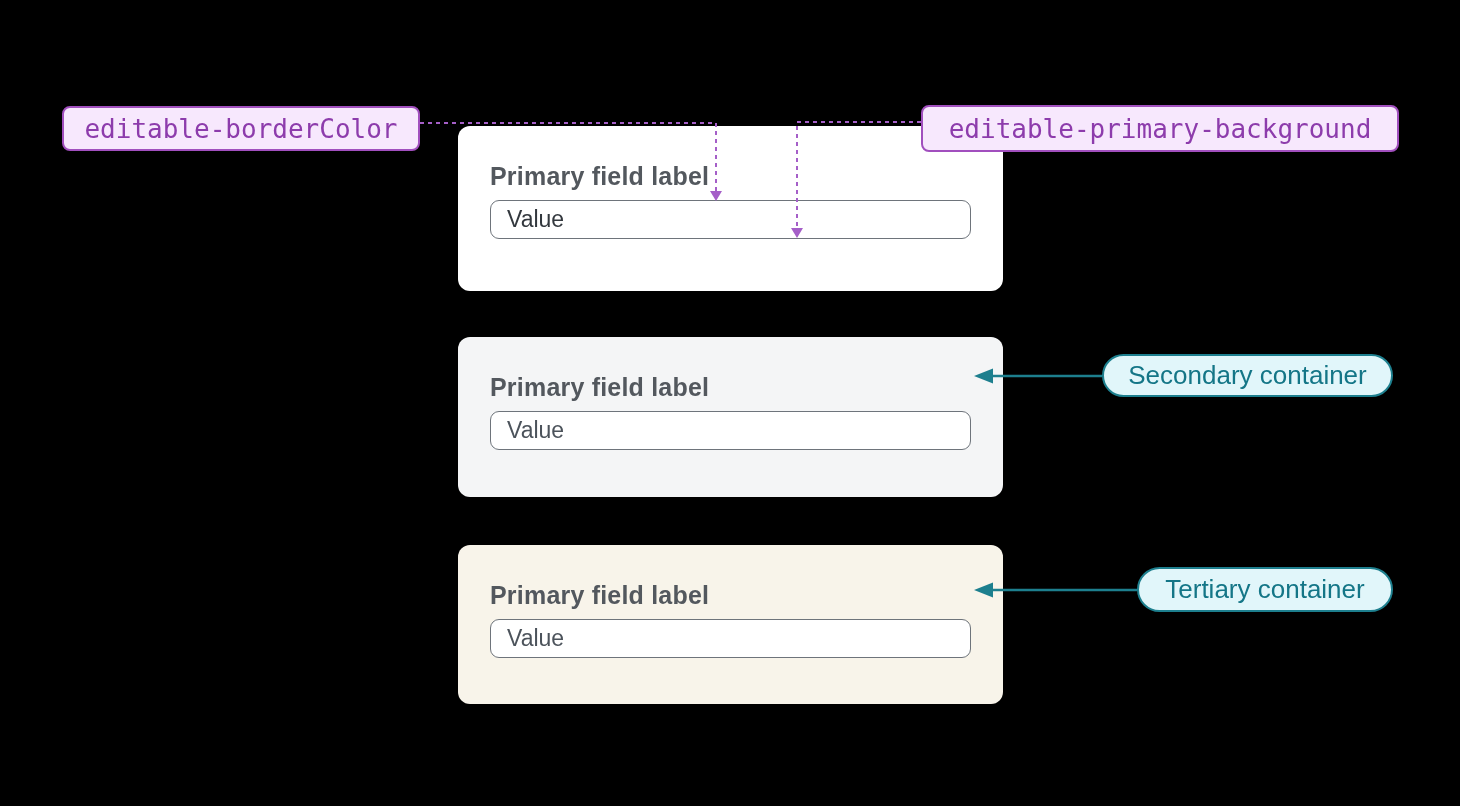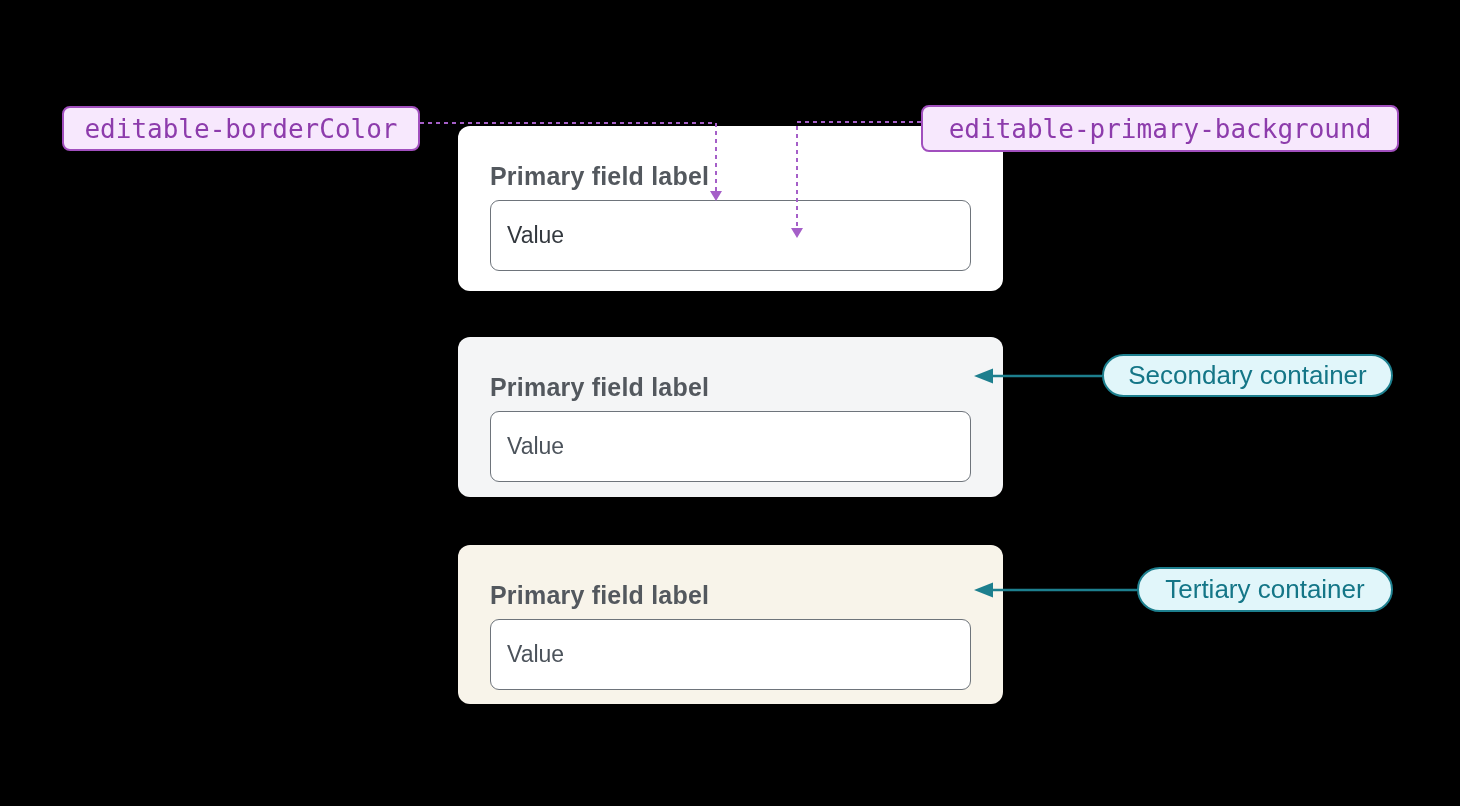--- a/index.html
+++ b/index.html
@@ -74,21 +74,21 @@
     left: 32px; top: 36px;
     font-size: 25px;
     font-weight: 600;
     color: var(--label-color, #53585e);
     letter-spacing: 0.2px;
     white-space: nowrap;
   }
   .field-input {
     position: absolute;
     left: 32px; top: 74px;
-    width: 481px; height: 71px;
+    width: 481px; height: 39px;
     box-sizing: border-box;
     border: 1.5px solid var(--input-border, #6e747b);
     border-radius: 9px;
     background: var(--input-bg, #ffffff);
     padding: 0 16px;
     font-family: "Liberation Sans", sans-serif;
     font-size: 23px;
     color: var(--value-primary-color, #33383e);
     outline: none;
   }

